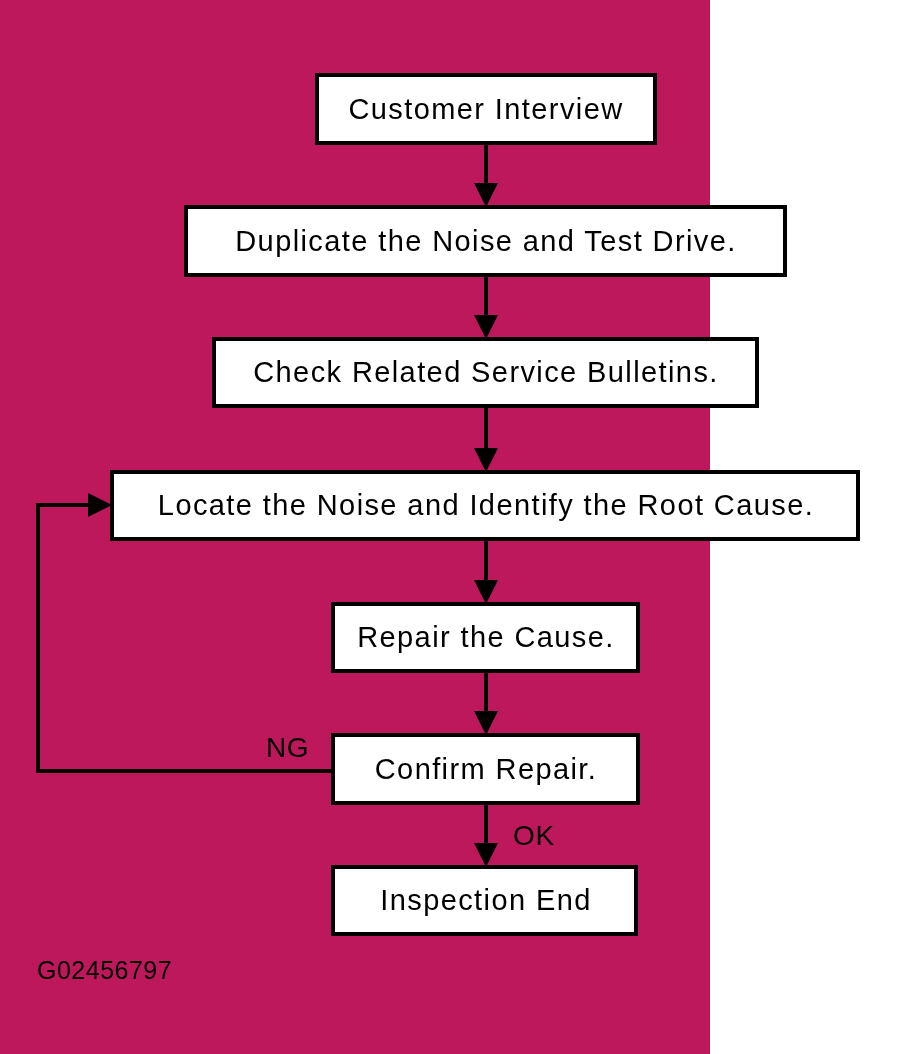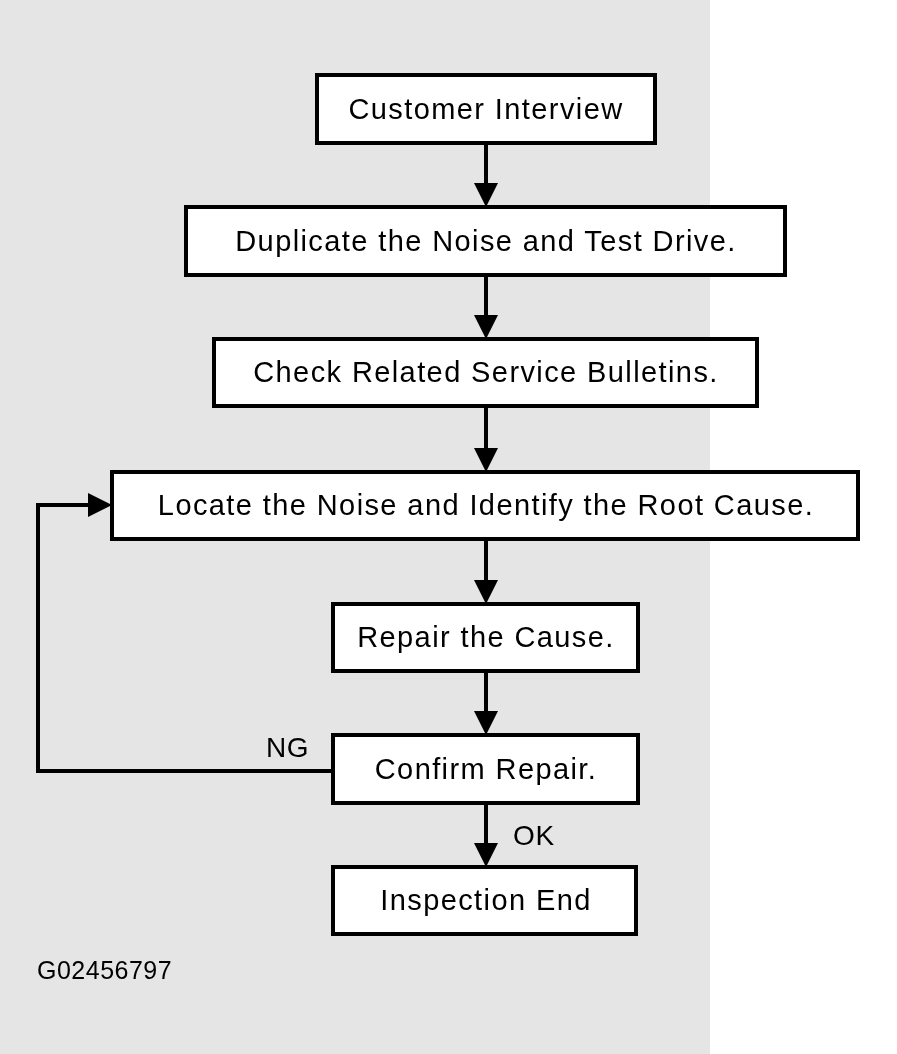--- a/index.html
+++ b/index.html
@@ -10,21 +10,21 @@
   body {
     width: 897px;
     height: 1054px;
     font-family: "Liberation Sans", sans-serif;
     overflow: hidden;
   }
   #flowchart-root {
     position: relative;
     width: 710px;
     height: 1054px;
-    background: #e5e5e5;
+    background: #be185d;
   }
   svg.diagram-canvas {
     position: absolute;
     left: 0;
     top: 0;
     width: 897px;
     height: 1054px;
     display: block;
   }
   .node-box {

